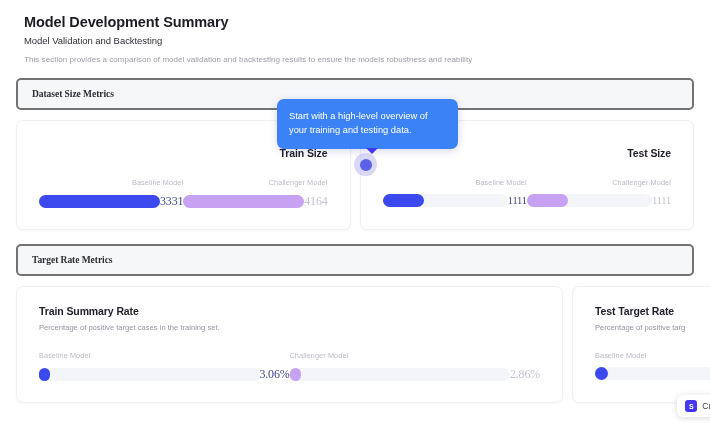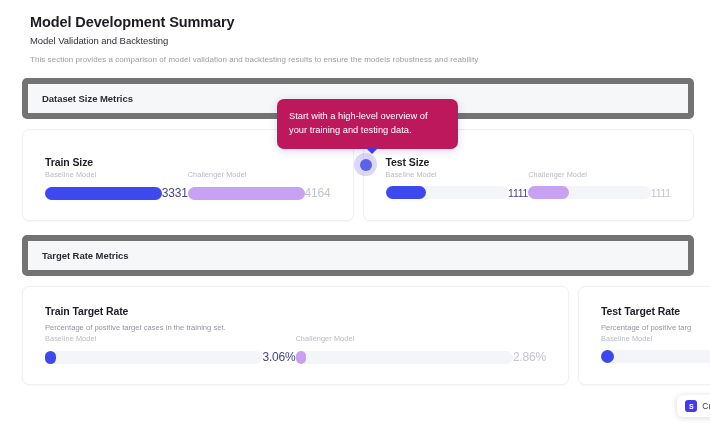--- a/index.html
+++ b/index.html
@@ -12,21 +12,20 @@
     font-family: "Liberation Sans", sans-serif;
     -webkit-font-smoothing: antialiased;
   }
 
   .page {
     position: relative;
     width: 710px;
     height: 423px;
     background: #ffffff;
     overflow: hidden;
-    padding-left: 6px;
   }
 
   
   .page-header {
     padding: 12px 24px 0 24px;
   }
   .page-title {
     font-size: 14.5px;
     font-weight: 700;
     color: #1c1d22;
@@ -46,76 +45,78 @@
     margin-top: 9px;
     letter-spacing: 0.05px;
   }
 
   
   .section {
     margin: 14px 16px 0 16px;
   }
   .section-header {
     background: #f6f7f9;
-    border: 6px solid #737373;
+    border: 2px solid #737373;
     border-radius: 5px;
     padding: 9px 14px;
     font-size: 9.5px;
     font-weight: 700;
     color: #2c2d34;
     letter-spacing: -0.05px;
+    font-family: Liberation Serif, serif;
   }
 
   .cards-row {
     display: flex;
     gap: 9px;
     margin-top: 10px;
   }
 
   .metric-card {
     background: #ffffff;
     border: 1px solid #eff0f4;
     border-radius: 7px;
     box-shadow: 0 1px 2px rgba(22, 24, 40, 0.035);
     padding: 18px 22px 20px 22px;
     flex: 1 1 0;
     min-width: 0;
     position: relative;
   }
-  .metric-card.tall { padding-top: 26px; }
+  .metric-card.tall { padding-top: 26px; text-align: right; }
 
   .card-title {
     font-size: 10.5px;
     font-weight: 700;
     color: #1e1f26;
     letter-spacing: -0.1px;
   }
   .card-desc {
     font-size: 7.6px;
     color: #9496a1;
     margin-top: 6px;
     white-space: nowrap;
   }
 
   .bars-row {
     display: flex;
     gap: 0;
-    margin-top: 2px;
+    margin-top: 19px;
   }
   .bar-block { flex: 1 1 0; min-width: 0; }
 
   .bar-label {
     font-size: 7.3px;
     color: #b9bac4;
     letter-spacing: 0.1px;
     margin-bottom: 7px;
   }
   .bar-line {
     display: flex;
     align-items: center;
+    font-family: Liberation Serif, serif;
   }
   .bar-track {
     position: relative;
     height: 13px;
     border-radius: 7px;
     background: #f4f5f9;
     flex: 1 1 auto;
     min-width: 0;
   }
   .bar-fill {
@@ -136,21 +137,21 @@
   .bar-value.challenger { color: #c3c4cf; }
 
   .bar-value.small { font-size: 10.5px; }
 
   
   .tooltip {
     position: absolute;
     left: 277px;
     top: 99px;
     width: 181px;
-    background: #be185d;
+    background: #3b82f6;
     border-radius: 7px;
     padding: 10px 12px 11px 12px;
     color: #ffffff;
     font-size: 9.3px;
     line-height: 1.55;
     z-index: 40;
     box-shadow: 0 2px 8px rgba(45, 40, 160, 0.18);
   }
   .tooltip-arrow {
     position: absolute;
@@ -280,21 +281,21 @@
       </div>
 
     </div>
   </div>
 
   <div class="section">
     <div class="section-header">Target Rate Metrics</div>
     <div class="cards-row">
 
       <div class="metric-card" style="flex:0 0 547px;">
-        <div class="card-title">Train Target Rate</div>
+        <div class="card-title">Train Summary Rate</div>
         <div class="card-desc">Percentage of positive target cases in the training set.</div>
         <div class="bars-row">
           <div class="bar-block">
             <div class="bar-label">Baseline Model</div>
             <div class="bar-line">
               <div class="bar-track">
                 <div class="bar-fill baseline" style="width:5%"></div>
               </div>
               <div class="bar-value baseline">3.06%</div>
             </div>

